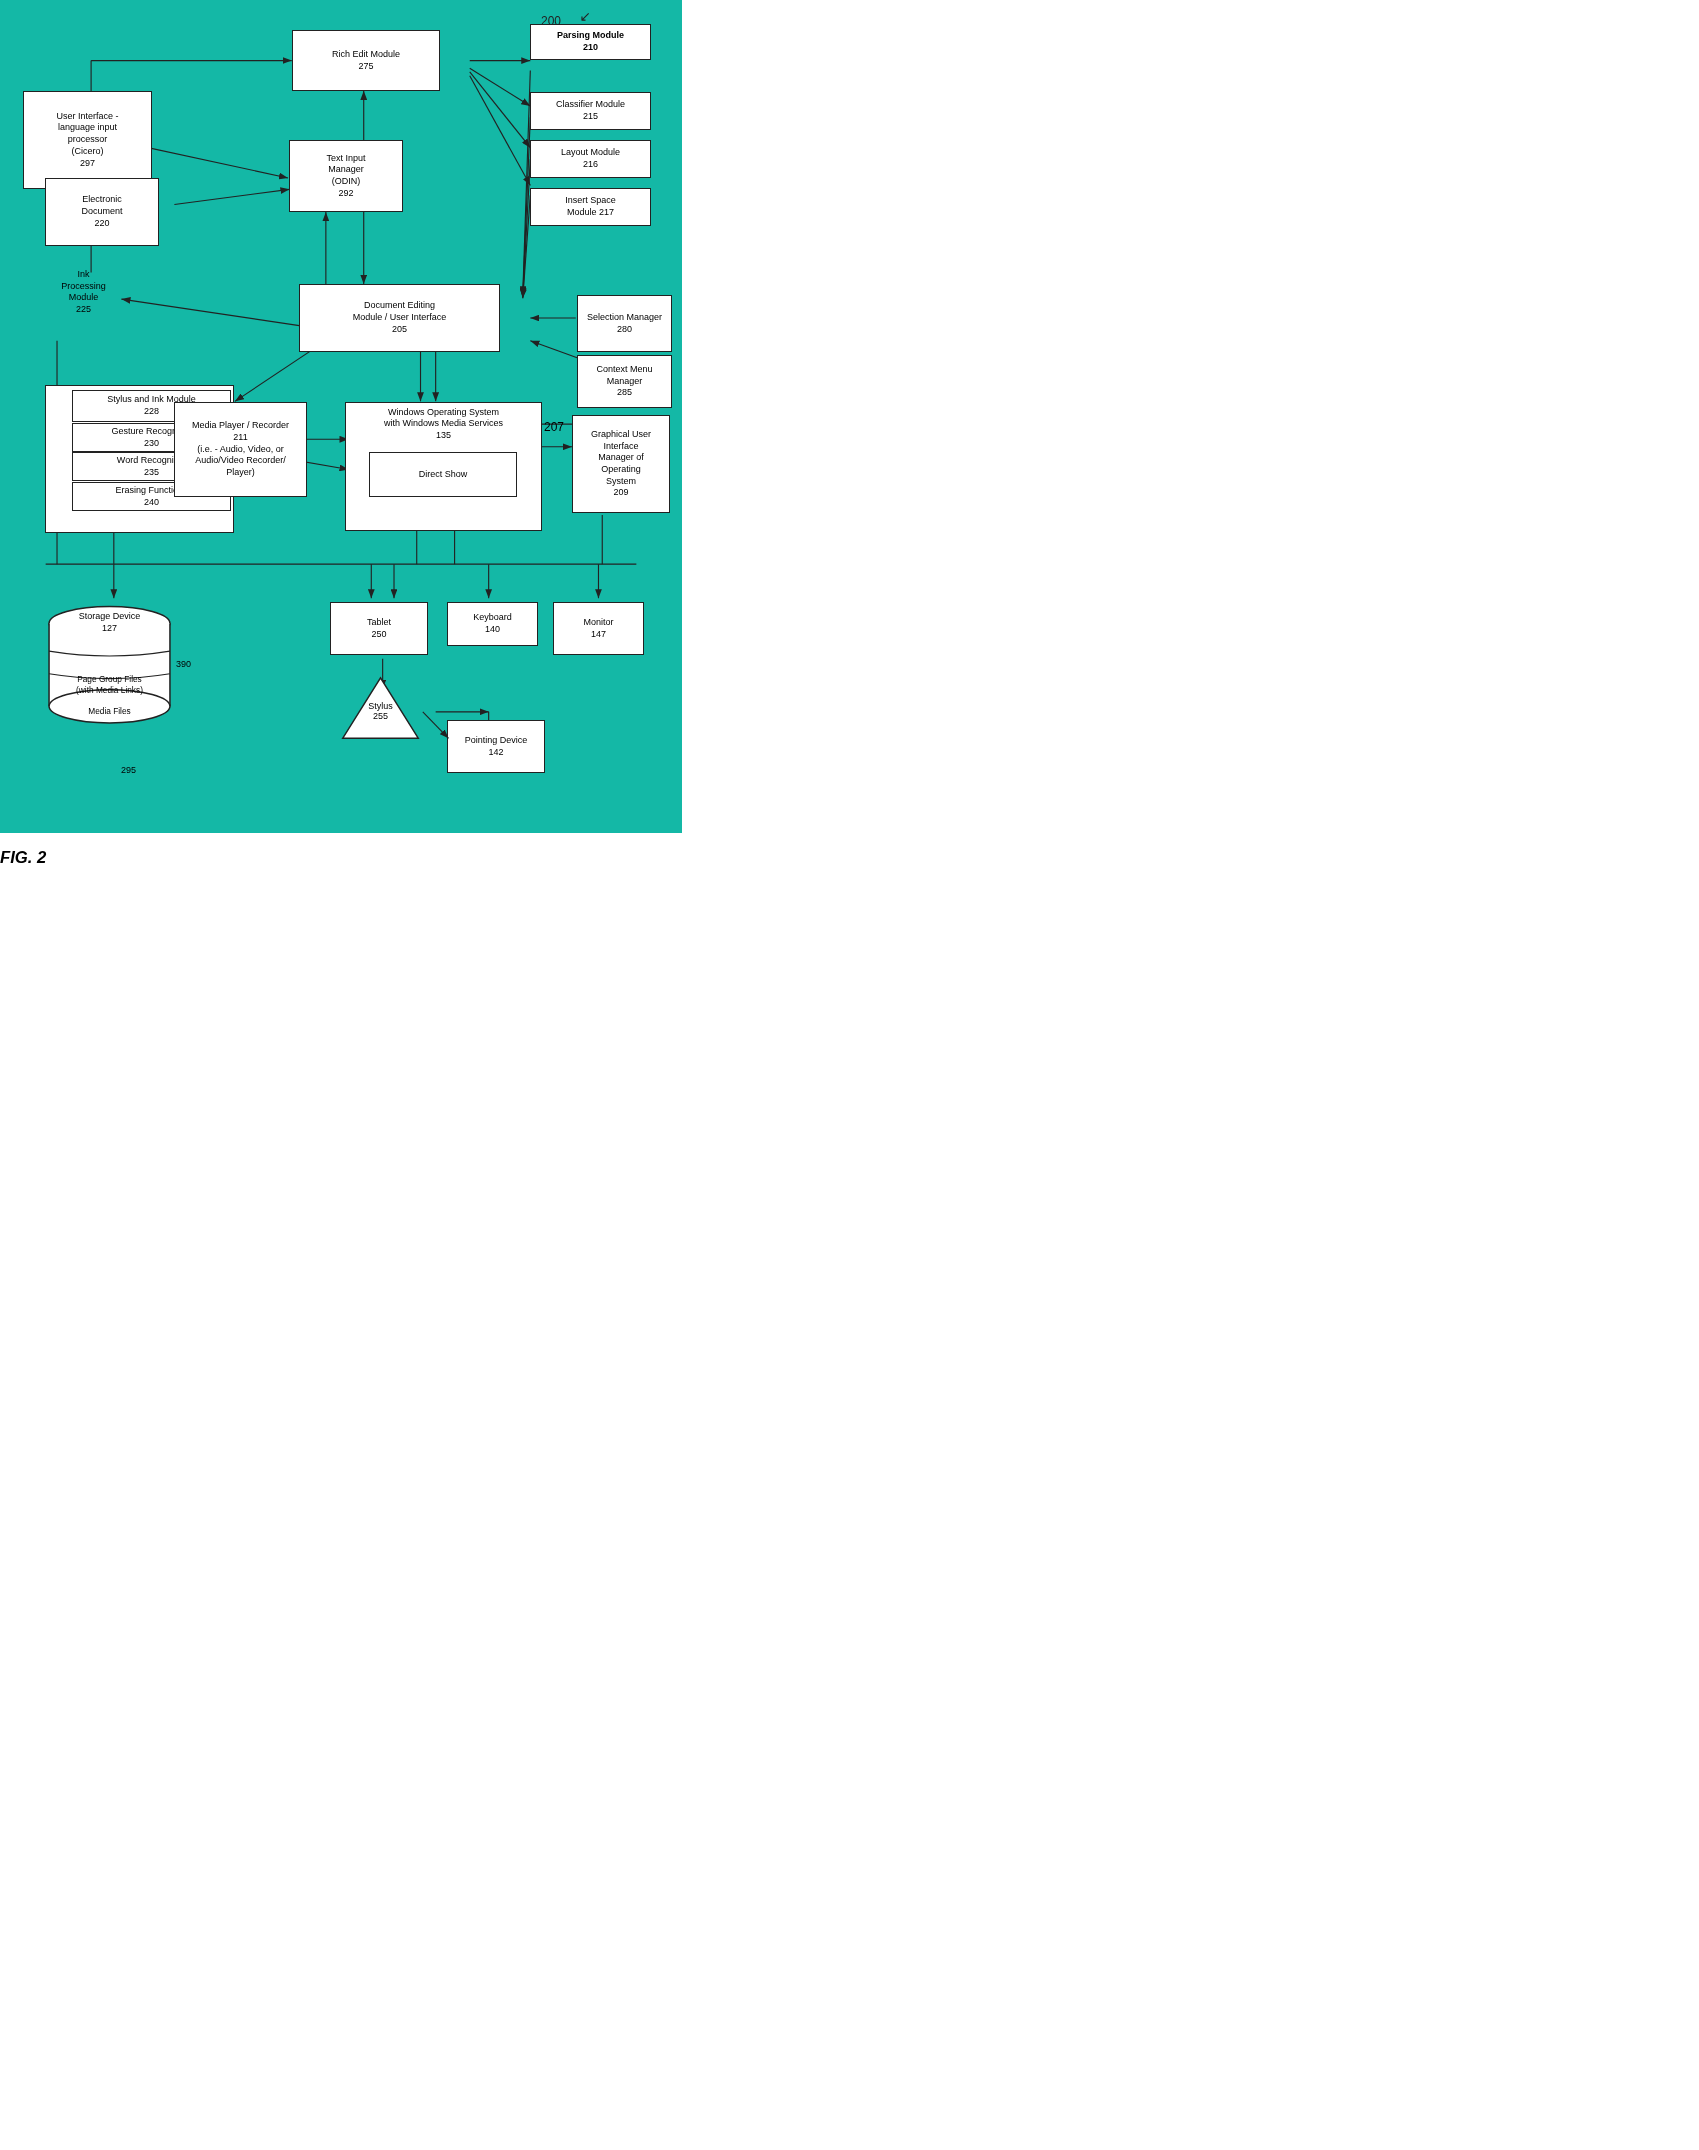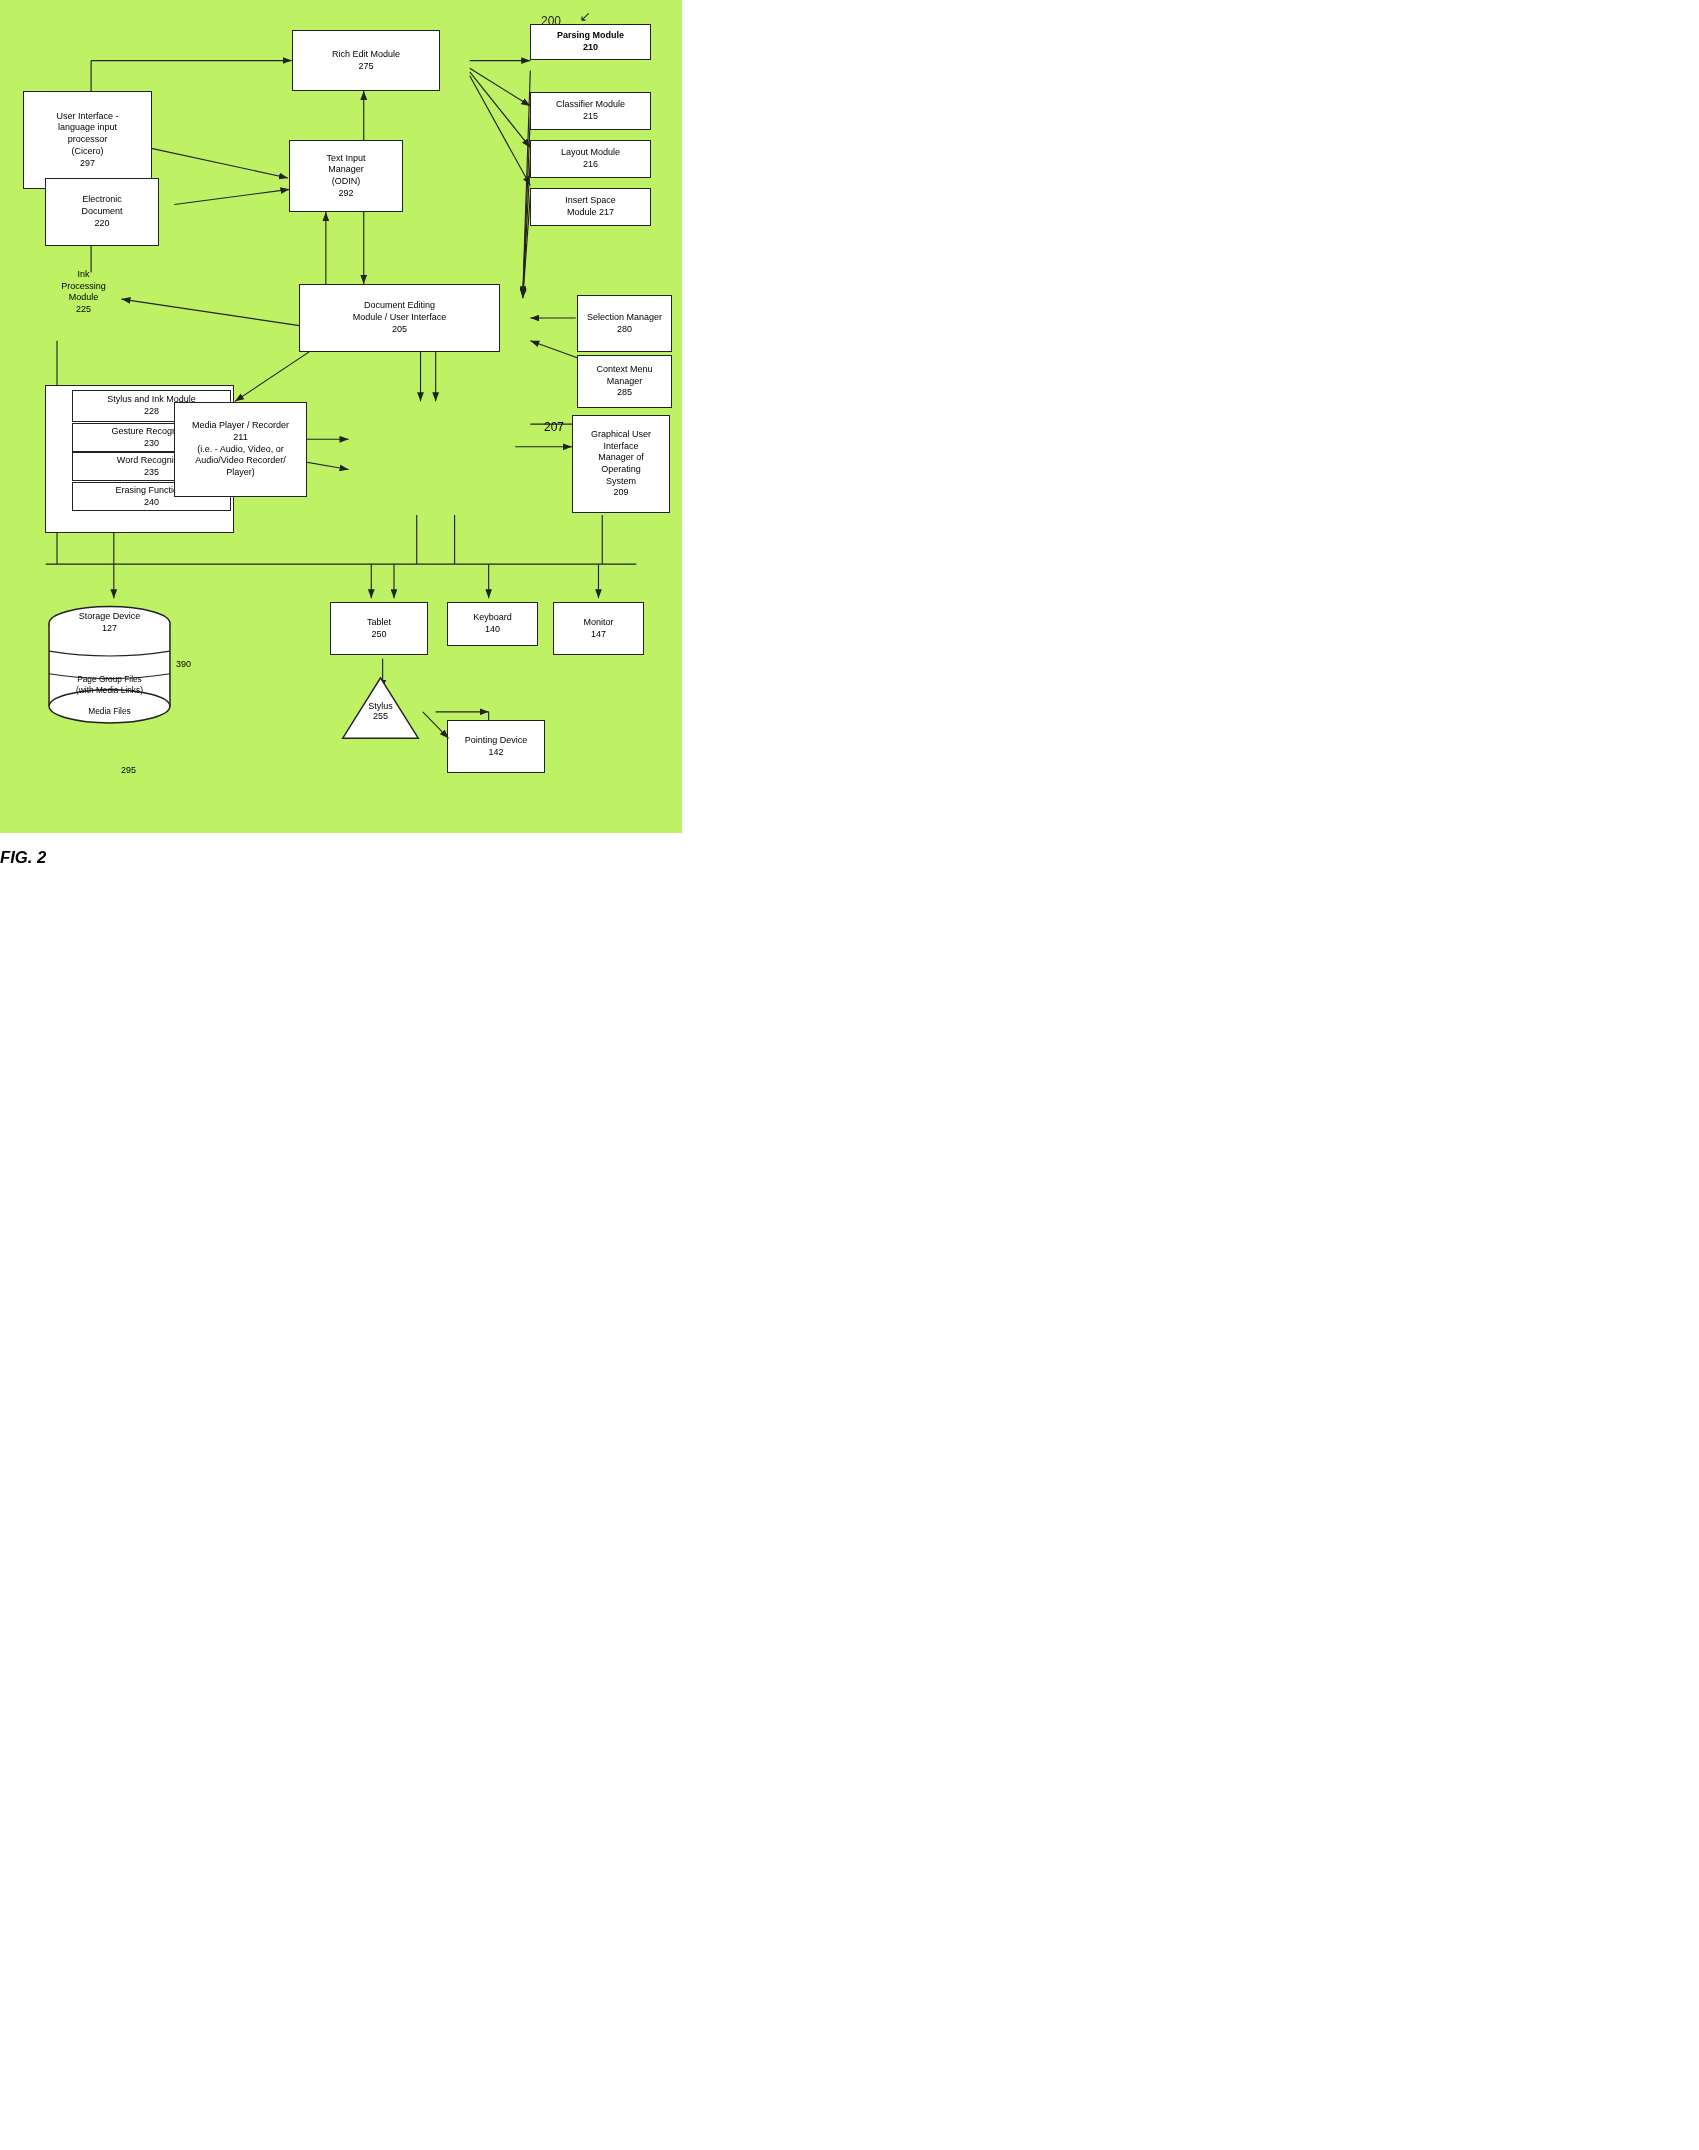--- a/index.html
+++ b/index.html
@@ -8,21 +8,21 @@
       font-family: Arial, sans-serif;
       width: 682px;
       min-height: 864px;
       position: relative;
       overflow-x: hidden;
     }
     .diagram-container {
       position: relative;
       width: 682px;
       min-height: 833px;
-      background: #bef264;
+      background: #14b8a6;
     }
     .box {
       position: absolute;
       border: 1.5px solid #222;
       background: #fff;
       text-align: center;
       display: flex;
       align-items: center;
       justify-content: center;
       padding: 3px 4.5px;
@@ -239,20 +239,29 @@
   </div>
 
   <div class="box" style="left:72px; top:482px; width:159px; height:29px; border:1.5px solid #222;">
     <span class="box-label">Erasing Functions<br>240</span>
   </div>
 
   <div class="box" style="left:174px; top:402px; width:133px; height:95px;">
     <span class="box-label">Media Player / Recorder<br>211<br>(i.e. - Audio, Video, or<br>Audio/Video Recorder/<br>Player)</span>
   </div>
 
+  <div class="box" style="left:345px; top:402px; width:197px; height:129px;">
+    <div style="position:absolute;top:3.8px;left:0;right:0;text-align:center;font-size:9px;line-height:1.3;">
+      Windows Operating System<br>with Windows Media Services<br>135
+    </div>
+
+    <div class="box" style="position:absolute; left:23px; top:49px; width:148px; height:45px; border:1.5px solid #222;">
+      <span class="box-label">Direct Show</span>
+    </div>
+  </div>
 
   <div style="position:absolute; left:544px; top:420px; font-size:12px;">207</div>
 
   <div class="box" style="left:572px; top:415px; width:98px; height:98px;">
     <span class="box-label">Graphical User Interface<br>Manager of Operating<br>System<br>209</span>
   </div>
 
   <div class="cylinder-wrap" style="left:45px; top:602px;">
     <svg width="129" height="136" viewBox="0 0 170 180">
 

